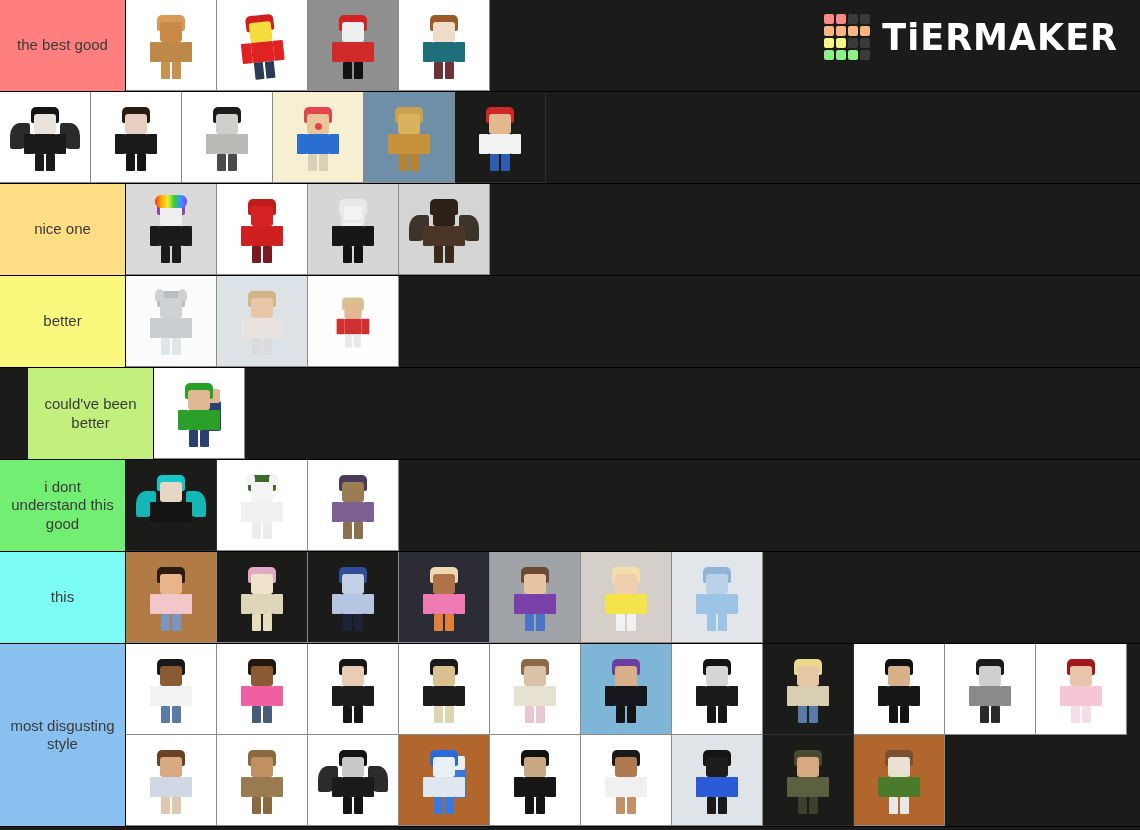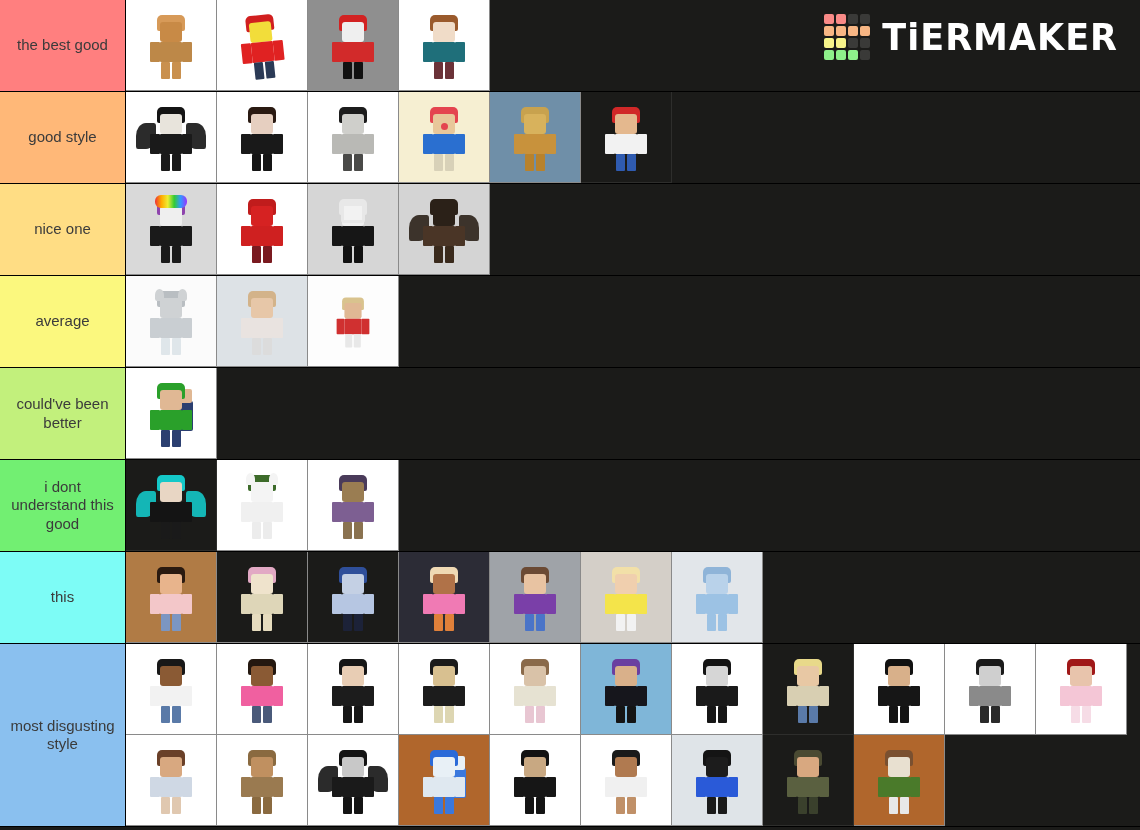--- a/index.html
+++ b/index.html
@@ -172,21 +172,20 @@
                 <div class="limb" style="left: 5px; top: 31px; width: 10px; height: 20px; background: rgb(31, 111, 122);"></div>
                 <div class="limb" style="left: 37px; top: 31px; width: 10px; height: 20px; background: rgb(31, 111, 122);"></div>
                 <div class="limb" style="left: 16px; top: 51px; width: 9px; height: 17px; background: rgb(107, 50, 56);"></div>
                 <div class="limb" style="left: 27px; top: 51px; width: 9px; height: 17px; background: rgb(107, 50, 56);"></div>
               </div>
             </div>
           </div>
         </div>
       </div>
       <div class="tier-row" style="min-height: 92px;">
-        <div class="tier-label" style="background: rgb(255, 184, 120);">good style</div>
         <div class="tier-items">
           <div class="thumb">
             <div class="thumb-art" style="background: rgb(255, 255, 255);">
               <div class="fig" style="width: 52px; height: 68px;">
                 <div class="limb" style="left: -9px; top: 20px; width: 20px; height: 26px; background: rgb(20, 20, 20); border-radius: 50% 10%; opacity: 0.9;"></div>
                 <div class="limb" style="left: 41px; top: 20px; width: 20px; height: 26px; background: rgb(20, 20, 20); border-radius: 10% 50%; opacity: 0.9;"></div>
                 <div class="head" style="left: 12px; top: 4px; width: 28px; height: 16px; background: rgb(20, 20, 20); border-radius: 5px 5px 2px 2px;"></div>
                 <div class="head" style="left: 15px; top: 11px; width: 22px; height: 20px; background: rgb(232, 228, 220); border-radius: 3px;"></div>
                 <div class="torso" style="left: 15px; top: 31px; width: 22px; height: 20px; background: rgb(26, 26, 26);"></div>
                 <div class="limb" style="left: 5px; top: 31px; width: 10px; height: 20px; background: rgb(26, 26, 26);"></div>
@@ -319,21 +318,21 @@
                 <div class="limb" style="left: 5px; top: 31px; width: 10px; height: 20px; background: rgb(74, 53, 38);"></div>
                 <div class="limb" style="left: 37px; top: 31px; width: 10px; height: 20px; background: rgb(74, 53, 38);"></div>
                 <div class="limb" style="left: 16px; top: 51px; width: 9px; height: 17px; background: rgb(58, 42, 28);"></div>
                 <div class="limb" style="left: 27px; top: 51px; width: 9px; height: 17px; background: rgb(58, 42, 28);"></div>
               </div>
             </div>
           </div>
         </div>
       </div>
       <div class="tier-row" style="min-height: 92px;">
-        <div class="tier-label" style="background: rgb(251, 248, 126);">average</div>
+        <div class="tier-label" style="background: rgb(251, 248, 126);">better</div>
         <div class="tier-items">
           <div class="thumb">
             <div class="thumb-art" style="background: rgb(251, 251, 251);">
               <div class="fig" style="width: 52px; height: 68px;">
                 <div class="head" style="left: 12px; top: 4px; width: 28px; height: 16px; background: rgb(185, 190, 194); border-radius: 5px 5px 2px 2px;"></div>
                 <div class="head" style="left: 15px; top: 11px; width: 22px; height: 20px; background: rgb(207, 210, 212); border-radius: 3px;"></div>
                 <div class="torso" style="left: 15px; top: 31px; width: 22px; height: 20px; background: rgb(201, 206, 210);"></div>
                 <div class="limb" style="left: 5px; top: 31px; width: 10px; height: 20px; background: rgb(201, 206, 210);"></div>
                 <div class="limb" style="left: 37px; top: 31px; width: 10px; height: 20px; background: rgb(201, 206, 210);"></div>
                 <div class="limb" style="left: 16px; top: 51px; width: 9px; height: 17px; background: rgb(223, 230, 234);"></div>
@@ -364,21 +363,21 @@
                 <div class="torso" style="left: 15px; top: 31px; width: 22px; height: 20px; background: rgb(208, 48, 48);"></div>
                 <div class="limb" style="left: 5px; top: 31px; width: 10px; height: 20px; background: rgb(208, 48, 48);"></div>
                 <div class="limb" style="left: 37px; top: 31px; width: 10px; height: 20px; background: rgb(208, 48, 48);"></div>
                 <div class="limb" style="left: 16px; top: 51px; width: 9px; height: 17px; background: rgb(232, 232, 232);"></div>
                 <div class="limb" style="left: 27px; top: 51px; width: 9px; height: 17px; background: rgb(232, 232, 232);"></div>
               </div>
             </div>
           </div>
         </div>
       </div>
-      <div class="tier-row" style="min-height: 92px;">
+      <div class="tier-row" style="min-height: 92px; padding-left: 28px;">
         <div class="tier-label" style="background: rgb(194, 240, 124);">could've been better</div>
         <div class="tier-items">
           <div class="thumb">
             <div class="thumb-art" style="background: rgb(255, 255, 255);">
               <div class="fig" style="width: 52px; height: 68px;">
                 <div class="torso" style="left: 30px; top: 22px; width: 18px; height: 30px; background: rgb(43, 63, 112); border-radius: 2px;"></div>
                 <div class="head" style="left: 31px; top: 10px; width: 16px; height: 14px; background: rgb(224, 184, 148); border-radius: 2px;"></div>
                 <div class="head" style="left: 12px; top: 4px; width: 28px; height: 16px; background: rgb(42, 160, 42); border-radius: 5px 5px 2px 2px;"></div>
                 <div class="head" style="left: 15px; top: 11px; width: 22px; height: 20px; background: rgb(224, 184, 148); border-radius: 3px;"></div>
                 <div class="torso" style="left: 15px; top: 31px; width: 22px; height: 20px; background: rgb(42, 160, 42);"></div>

